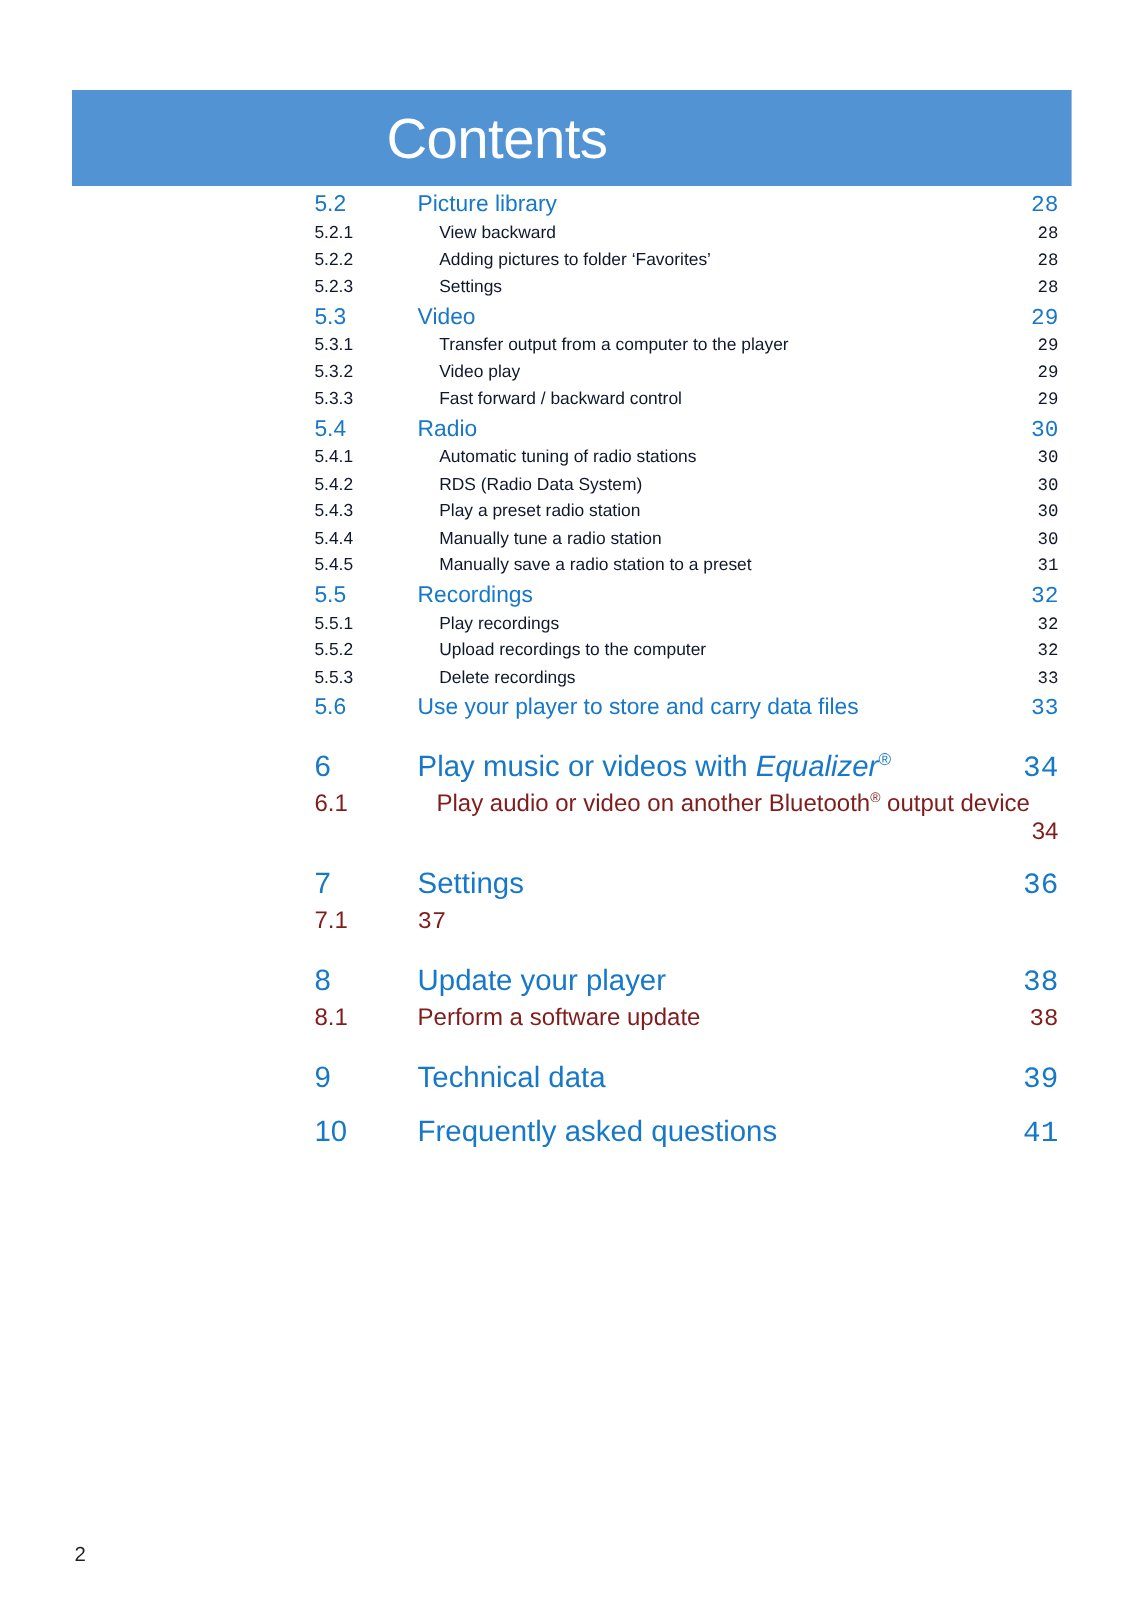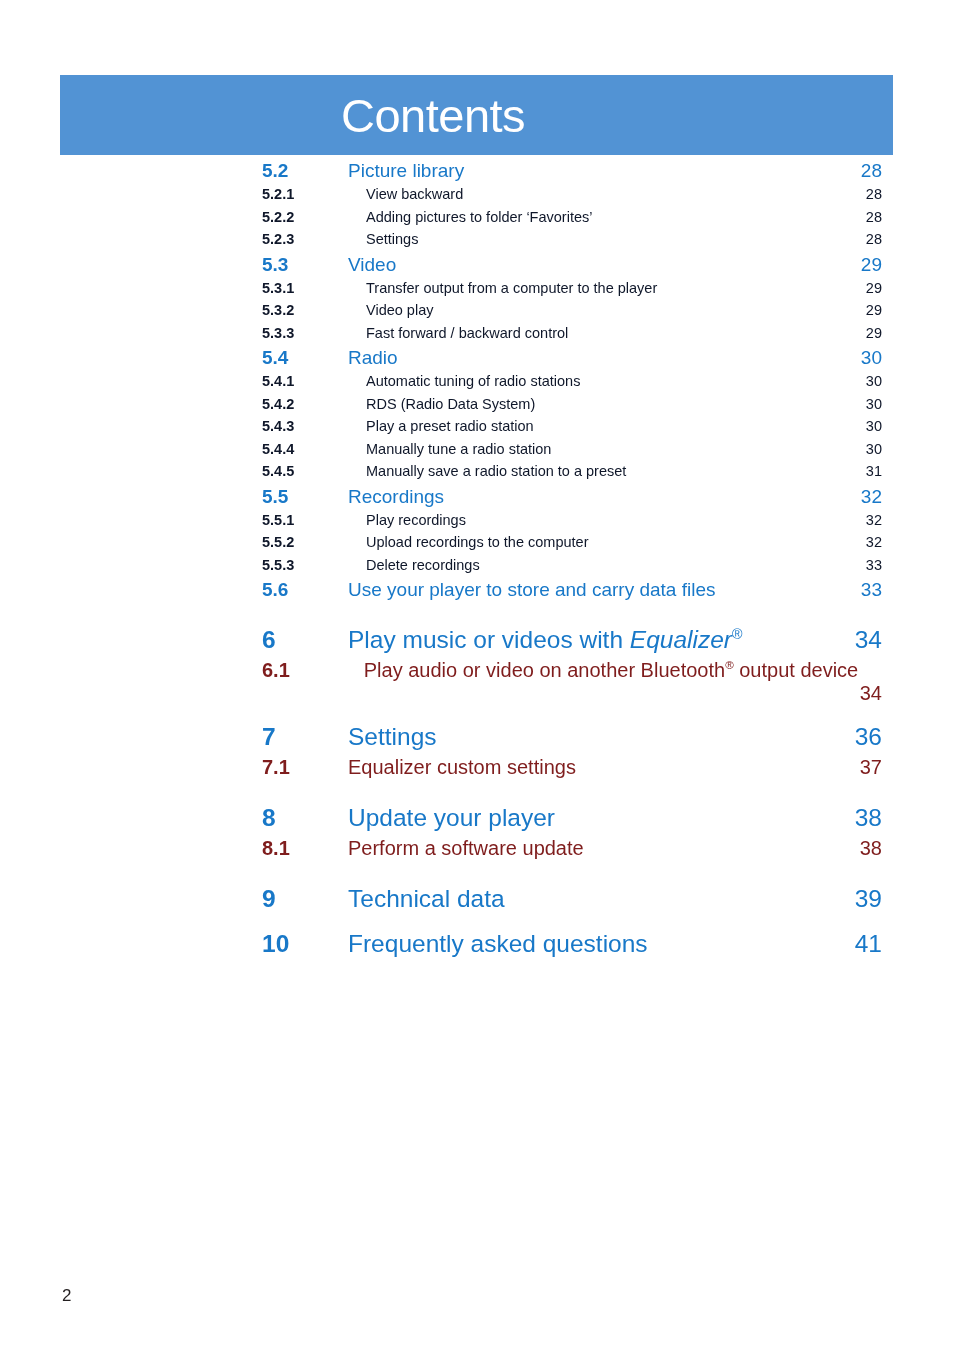--- a/index.html
+++ b/index.html
@@ -21,21 +21,21 @@
   #header-band {
     position: absolute;
     left: 60px;
     top: 75px;
     width: 833px;
     height: 80px;
     background: #5293d4;
   }
   #page-title {
     position: absolute;
-    left: 281px;           
+    left: 262px;           
     top: 50%;
     transform: translateY(-50%);
     color: #ffffff;
     font-size: 47px;
     font-weight: 400;
     letter-spacing: -0.5px;
     line-height: 1;
     white-space: nowrap;
   }
 
@@ -50,30 +50,30 @@
   .row {
     display: flex;
     align-items: baseline;
     width: 100%;
     box-sizing: border-box;
   }
 
   .row .num {
     flex: 0 0 86px;        
     white-space: nowrap;
-    font-weight: bold;
   }
   .row .title {
     flex: 1 1 auto;
     padding-right: 8px;
   }
   .row .page {
     flex: 0 0 auto;
     text-align: right;
     white-space: nowrap;
+    font-family: Liberation Mono, monospace;
   }
 
   
   .row.sub {
     height: 22.5px;
     font-size: 14.5px;
     color: #0f172a;
   }
   .row.sub .num { font-size: 14.5px; }
   .row.sub .title { padding-left: 18px; }
@@ -261,21 +261,20 @@
 
   <div class="gap-md"></div>
 
   <div class="row chapter">
     <span class="num">7</span>
     <span class="title">Settings</span>
     <span class="page">36</span>
   </div>
   <div class="row chapsub">
     <span class="num">7.1</span>
-    <span class="title">Equalizer custom settings</span>
     <span class="page">37</span>
   </div>
 
   <div class="gap-md"></div>
 
   <div class="row chapter">
     <span class="num">8</span>
     <span class="title">Update your player</span>
     <span class="page">38</span>
   </div>

